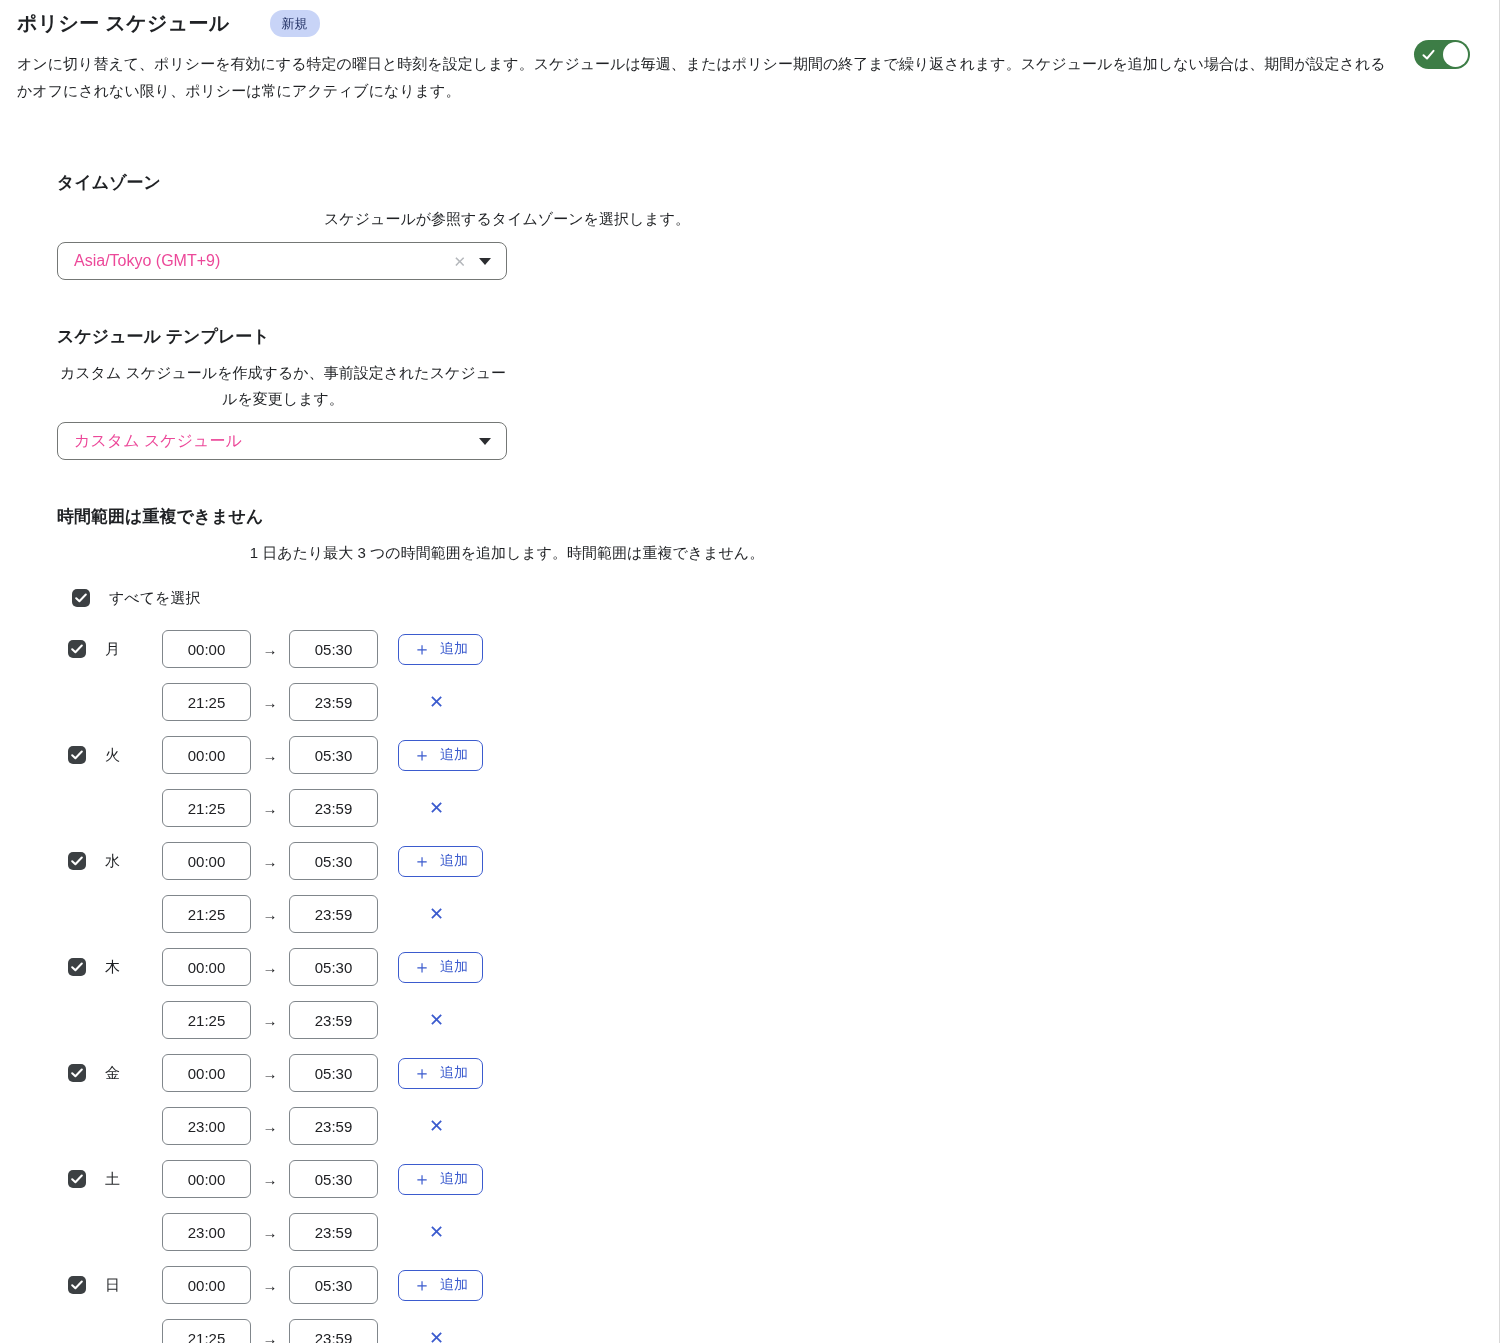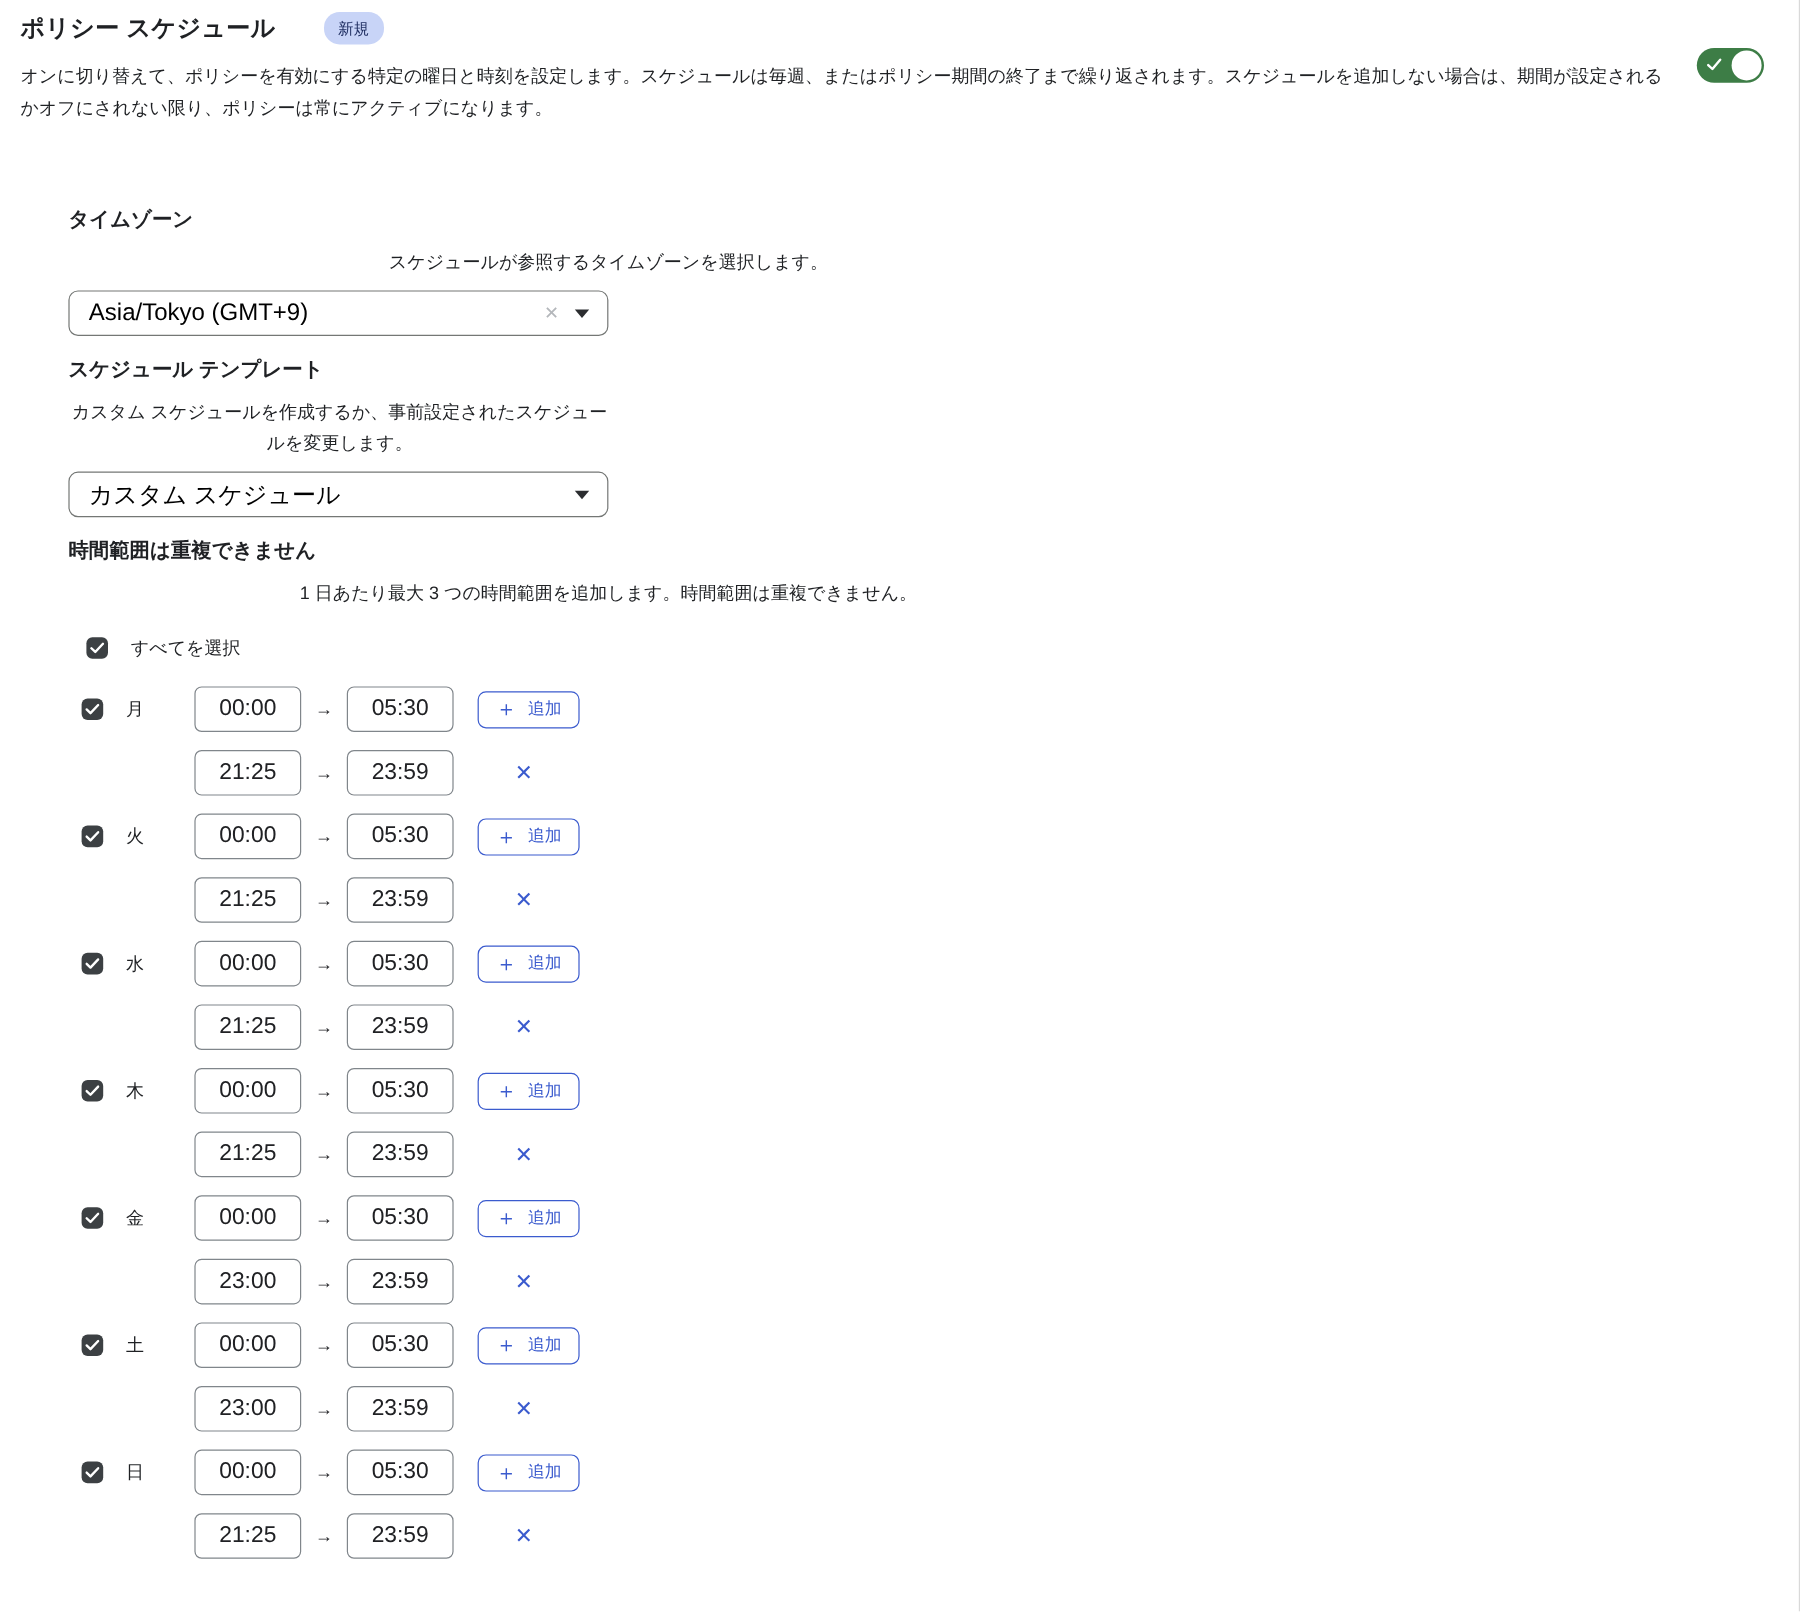--- a/index.html
+++ b/index.html
@@ -33,46 +33,46 @@
     position:absolute;top:40px;right:36px;width:56px;height:29px;border-radius:15px;
     background:var(--toggle);cursor:pointer;
   }
   .toggle .toggle-check{position:absolute;left:8px;top:7px;}
   .toggle .knob{
     position:absolute;right:2px;top:2px;width:25px;height:25px;border-radius:50%;background:#ffffff;
   }
   .sections{margin-left:40px;}
   .section-heading{font-size:17px;font-weight:bold;margin:0;}
   .mt-lg{margin-top:67px;}
-  .mt-sec{margin-top:16px;}
+  .mt-sec{margin-top:45px;}
   .section-desc{font-size:15px;line-height:26px;margin:12px 0 0;max-width:900px;text-align:center;}
   .narrow{max-width:452px;}
   .select-box{
     margin-top:10px;width:450px;height:38px;border:1px solid var(--border-dark);border-radius:8px;
     display:flex;align-items:center;padding:0 15px 0 16px;background:#fff;cursor:pointer;
   }
-  .select-value{flex:1;font-size:20px;color:#000000;}
+  .select-value{flex:1;font-size:16px;color:#ec4899;}
   .clear-x{color:#b4b7bb;font-size:15px;margin-right:13px;cursor:pointer;line-height:1;}
   .caret{
     width:0;height:0;border-left:6px solid transparent;border-right:6px solid transparent;
     border-top:7px solid #2b2d30;
   }
   .select-all-row{margin-top:22px;margin-left:15px;display:flex;align-items:center;height:20px;}
   .checkbox{
     width:18px;height:18px;background:#3c4043;border-radius:5px;flex:0 0 18px;
     display:flex;align-items:center;justify-content:center;cursor:pointer;
   }
   .select-all-label{margin-left:19px;font-size:15px;}
   .day-list{margin-top:22px;}
   .day-row{display:flex;align-items:center;height:38px;margin-bottom:15px;}
   .day-lead{width:105px;display:flex;align-items:center;padding-left:11px;}
   .day-label{margin-left:19px;font-size:15px;}
   .time-input{
     width:89px;height:38px;border:1px solid var(--border-mid);border-radius:6px;background:#fff;
-    text-align:center;font-size:19px;color:#202124;font-family:inherit;padding:0;
+    text-align:center;font-size:15px;color:#202124;font-family:inherit;padding:0;
   }
   .arrow-cell{width:38px;text-align:center;font-size:15px;color:#202124;}
   .action-cell{margin-left:20px;display:flex;align-items:center;}
   .add-btn{
     display:flex;align-items:center;height:31px;padding:0 14px;background:#fff;
     border:1.5px solid var(--accent);border-radius:7px;color:var(--accent);
     font-size:14px;font-family:inherit;cursor:pointer;
   }
   .add-btn .plus{font-size:18px;font-weight:400;margin-right:9px;line-height:1;}
   .remove-x{color:var(--accent);font-size:18px;margin-left:31px;cursor:pointer;line-height:1;}

